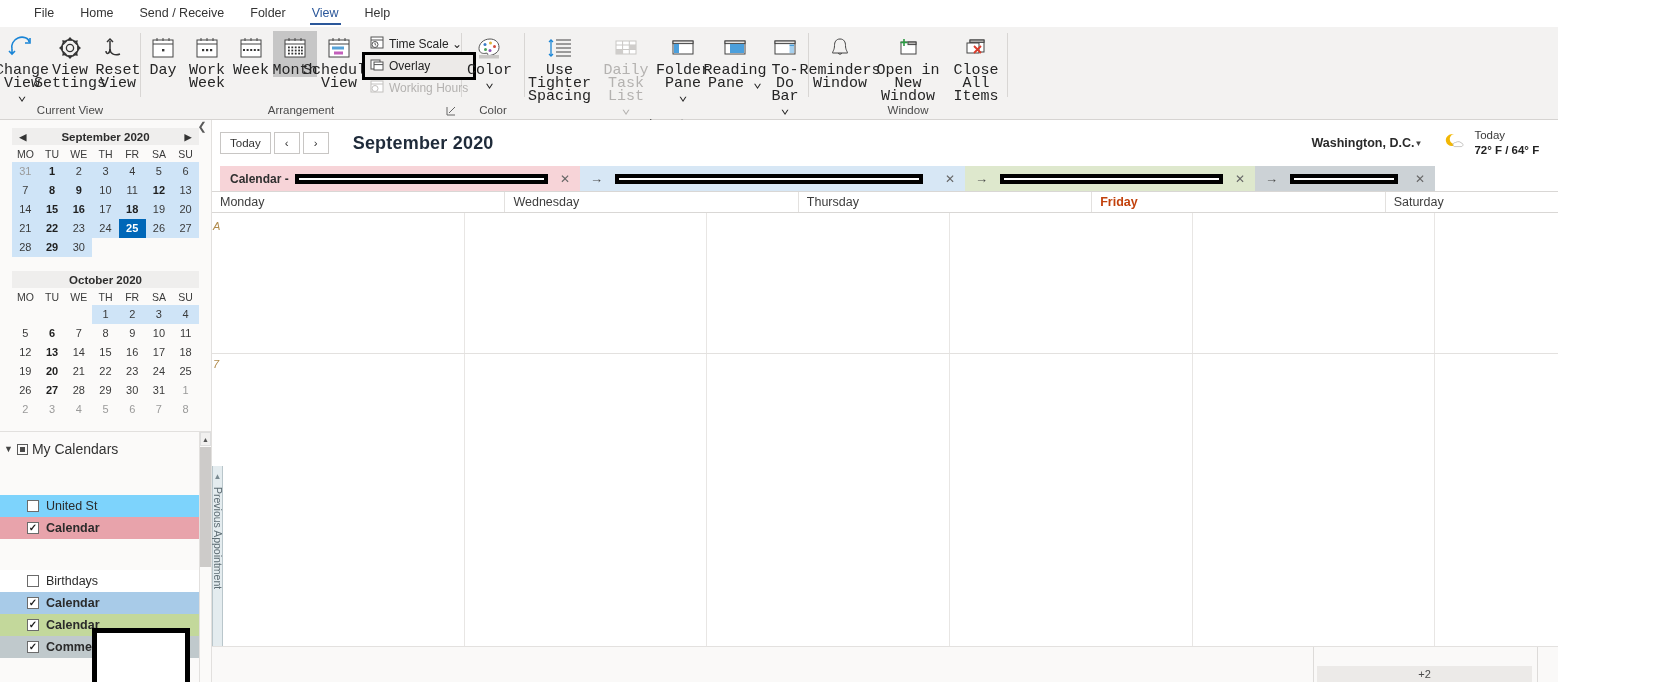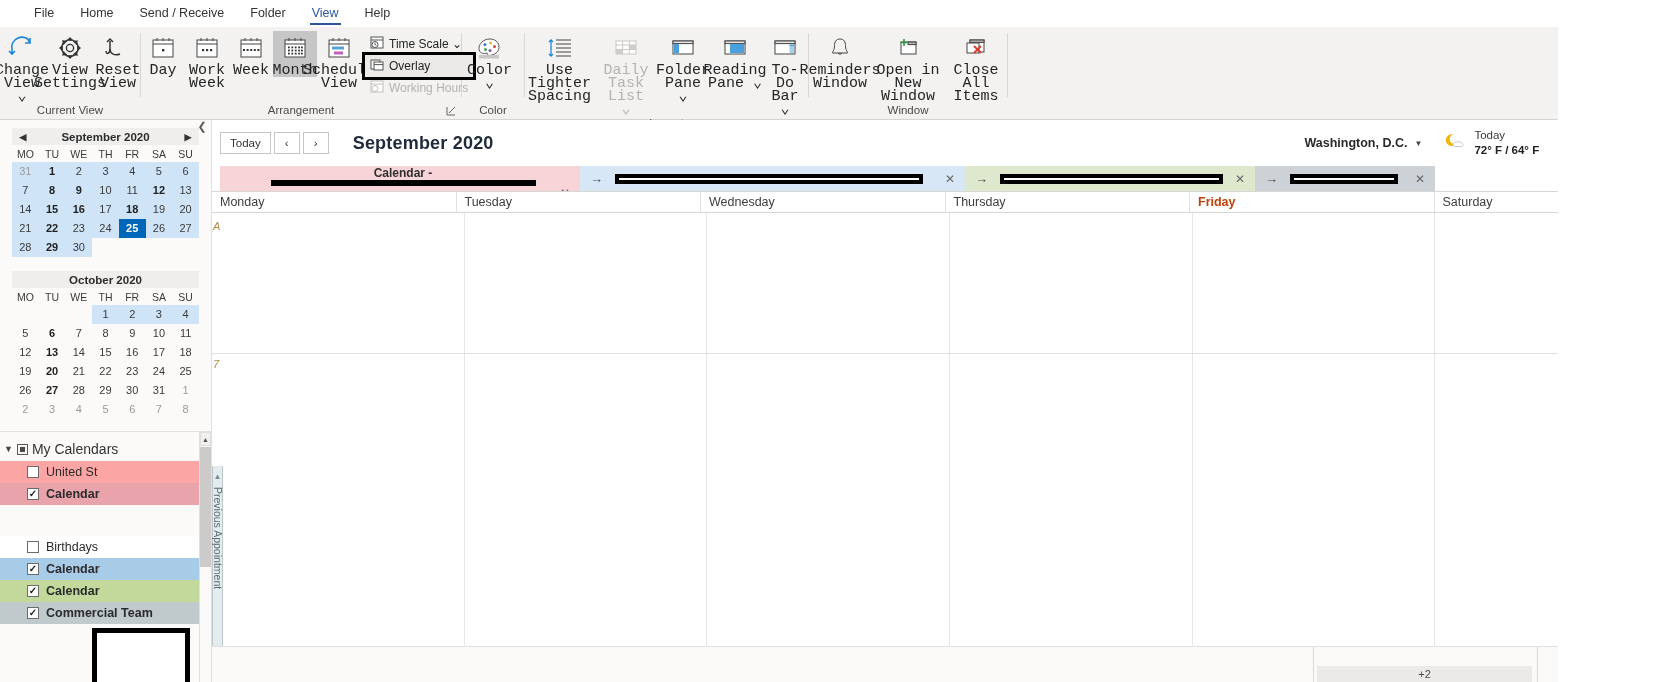--- a/index.html
+++ b/index.html
@@ -264,21 +264,21 @@
     font-size:18px;
     color:#1f2b3a;
     font-weight:bold;
     letter-spacing:.2px;
   }
   #tb-right {
     margin-left:auto;
     display:flex; align-items:center; gap:18px;
     padding-right:14px;
   }
-  #loc-picker { display:flex; align-items:center; gap:7px; font-size:12.5px; font-weight:bold; color:#2a2a2a; }
+  #loc-picker { display:flex; align-items:center; font-size:12.5px; font-weight:bold; color:#2a2a2a; }
   #loc-picker .chev { font-size:8px; color:#444; }
   .wx { display:flex; align-items:center; gap:8px; }
   .wx .txt { font-size:11.5px; line-height:15px; color:#3a3a3a; }
   .wx .txt b { font-weight:bold; color:#222; }
 
   
   #tab-strip {
     height:25px;
     display:flex;
     align-items:stretch;
@@ -868,21 +868,21 @@
     </div>
 
     <div id="cal-list-wrap">
       <div id="cal-list">
         <div class="cal-group">
           <span class="twisty">▼</span>
           <span class="sqr"></span>
           <span>My Calendars</span>
         </div>
         <div id="cal-items">
-            <div class="cal-item" style="background: #fca5a5;">
+            <div class="cal-item" style="background: #7dd3fc; margin-top: 34px;">
               <span class="cbx"></span>
               <span>United St</span>
             </div>
             <div class="cal-item checked" style="background: rgb(232, 163, 171);">
               <span class="cbx">✓</span>
               <span>Calendar</span>
             </div>
             <div class="cal-item" style="background: rgb(255, 255, 255); margin-top: 31px;">
               <span class="cbx"></span>
               <span>Birthdays</span>
@@ -949,21 +949,21 @@
           </span>
           <span class="txt">
             <div>Tomorrow</div>
             <div><b>73° F / 67° F</b></div>
           </span>
         </div>
       </div>
     </div>
 
     <div id="tab-strip">
-        <div class="cal-tab" style="background: rgb(247, 212, 216); width: 360px; flex-direction: column;">
+        <div class="cal-tab" style="background: rgb(247, 212, 216); width: 360px;">
           <span class="lbl">Calendar -</span>
           <span class="redact" style="width: 265px;"></span>
           <span class="tab-close" style="margin-left: auto;">✕</span>
         </div>
         <div class="cal-tab" style="background: rgb(215, 231, 245); width: 385px;">
           <span class="arrow">→</span>
           <span class="redact" style="width: 308px;"></span>
           <span class="tab-close" style="margin-left: auto;">✕</span>
         </div>
         <div class="cal-tab" style="background: rgb(222, 232, 205); width: 290px;">
@@ -973,21 +973,20 @@
         </div>
         <div class="cal-tab" style="background: rgb(204, 210, 214); width: 180px;">
           <span class="arrow">→</span>
           <span class="redact" style="width: 108px;"></span>
           <span class="tab-close" style="margin-left: auto;">✕</span>
         </div>
       </div>
 
     <div id="day-head">
         <div class="day-col-h">Monday</div>
-        <div class="day-col-h">Tuesday</div>
         <div class="day-col-h">Wednesday</div>
         <div class="day-col-h">Thursday</div>
         <div class="day-col-h today">Friday</div>
         <div class="day-col-h">Saturday</div>
       </div>
 
     <div id="grid-wrap">
       <div id="prev-appt">
         <span class="vchev">▲</span>
         <span class="vtxt">Previous Appointment</span>

